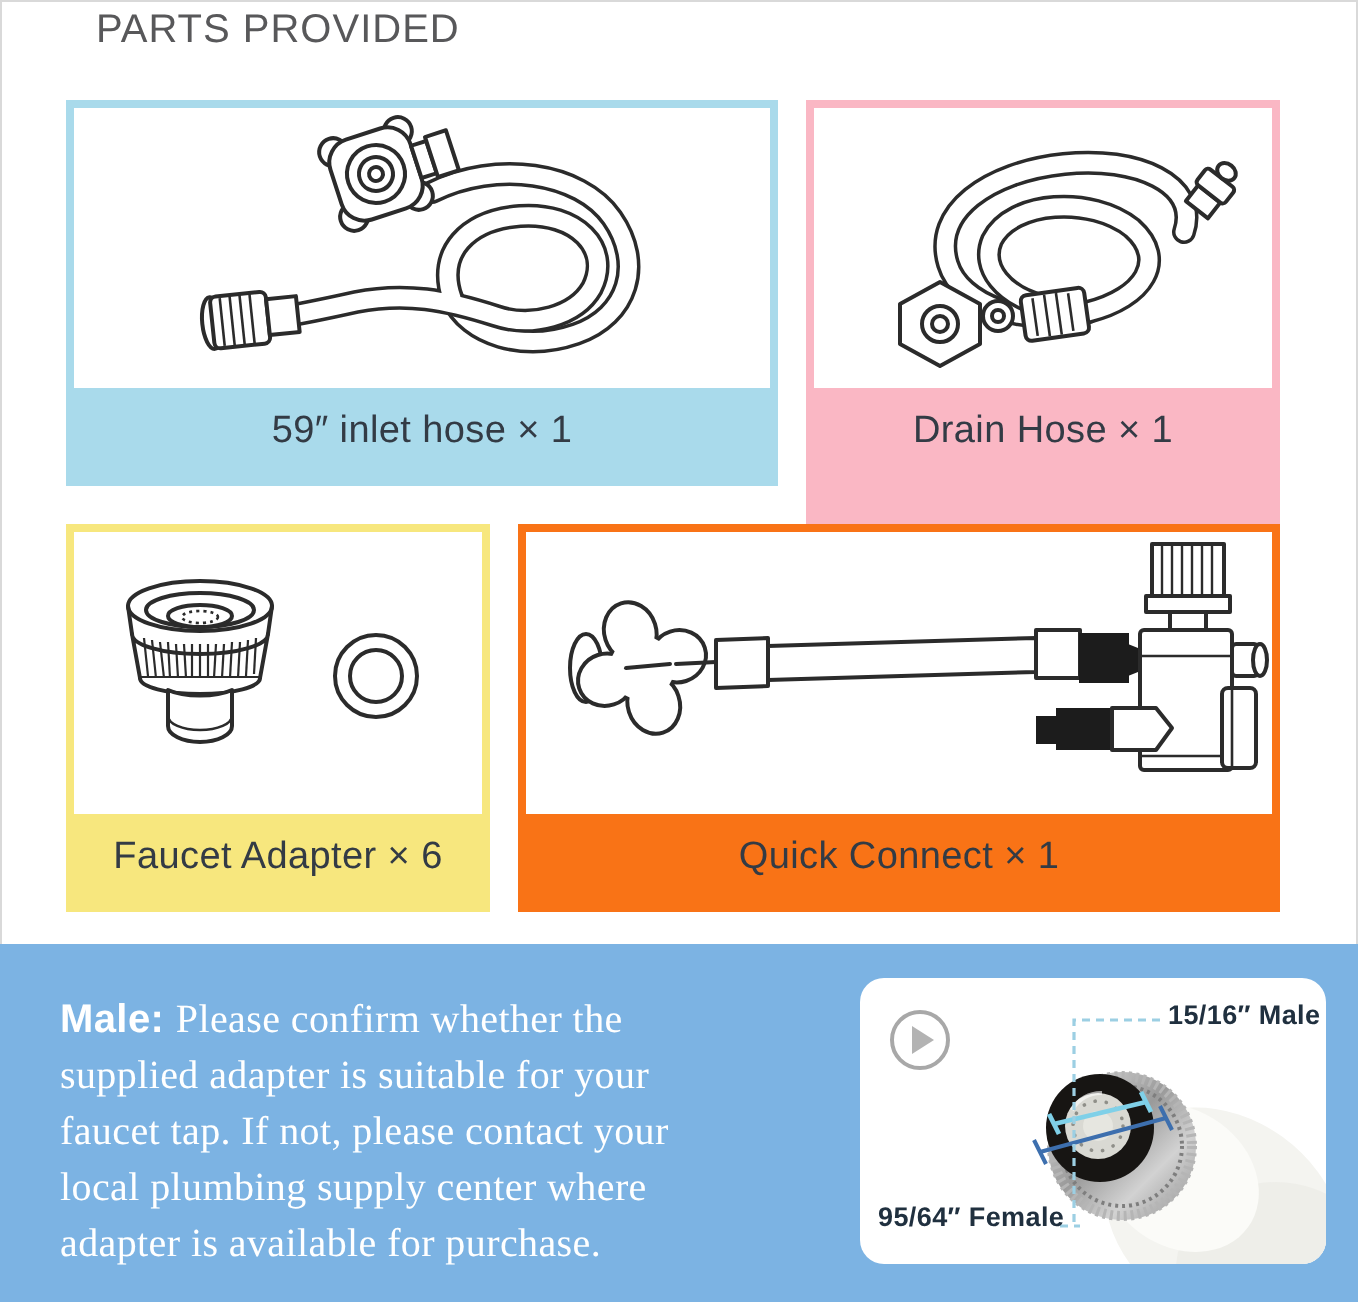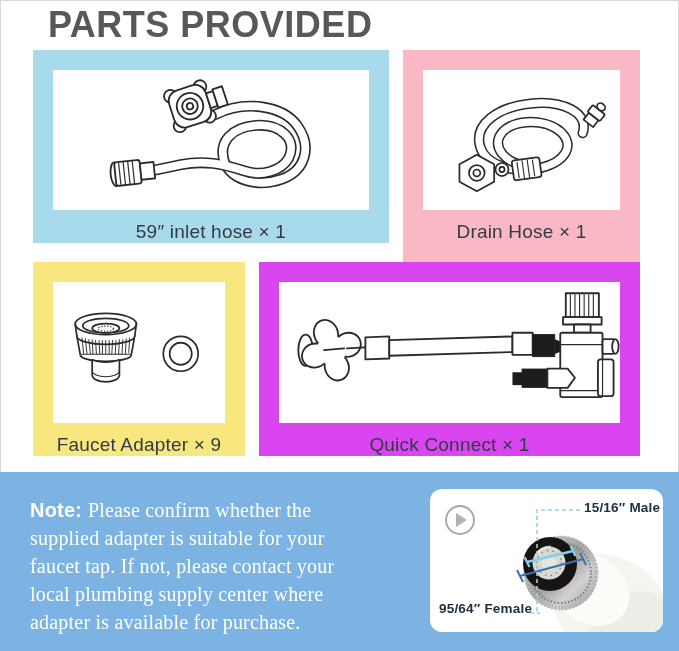--- a/index.html
+++ b/index.html
@@ -3,33 +3,33 @@
 <meta charset="utf-8">
 <style>
   html,body{margin:0;padding:0;background:#fff;}
   .page{
     position:relative;width:679px;height:651px;overflow:hidden;
     font-family:"Liberation Sans",sans-serif;background:#ffffff;
     box-shadow:0 0 0 1px #d9d9d9 inset;
   }
   .page-title{
     position:absolute;left:48px;top:4px;margin:0;
-    font-size:36px;font-weight:700;letter-spacing:.5px;color:#58585a;
+    font-size:20px;font-weight:400;letter-spacing:.5px;color:#58585a;
   }
   
-  .panel{position:absolute;box-sizing:border-box;padding:20px;}
+  .panel{position:absolute;box-sizing:border-box;padding:4px;}
   .panel .imgbox{background:#fff;width:100%;}
   .panel .caption{
     display:flex;align-items:center;justify-content:center;
     height:43px;font-size:19px;color:#333b45;letter-spacing:.2px;
   }
   .p1{left:33px;top:50px;width:356px;height:193px;background:#a9daeb;}
   .p2{left:403px;top:50px;width:237px;height:235px;background:#fab7c4;}
   .p3{left:33px;top:262px;width:212px;height:194px;background:#f7e77e;}
-  .p4{left:259px;top:262px;width:381px;height:194px;background:#d946ef;}
+  .p4{left:259px;top:262px;width:381px;height:194px;background:#f97316;}
   .p1 .imgbox,.p2 .imgbox{height:140px;}
   .p3 .imgbox,.p4 .imgbox{height:141px;}
   .imgbox svg{display:block;width:100%;height:100%;}
   .ln{fill:none;stroke:#2b2b2b;stroke-width:2;stroke-linecap:round;stroke-linejoin:round;}
   .lnw{fill:#fff;stroke:#2b2b2b;stroke-width:2;stroke-linejoin:round;}
   .tube-out{fill:none;stroke:#2b2b2b;stroke-width:12;stroke-linecap:round;}
   .tube-in{fill:none;stroke:#ffffff;stroke-width:8.5;stroke-linecap:round;}
   .thin{fill:none;stroke:#2b2b2b;stroke-width:1.3;}
   
   .note-section{position:absolute;left:0;top:472px;width:679px;height:179px;background:#7cb3e3;}
@@ -170,21 +170,21 @@
         <path class="lnw" d="M32,73 A30 8 0 0 0 92,73"></path>
         <path class="lnw" d="M46,79 L46,97 A16 8 0 0 0 78,97 L78,79 A20 7 0 0 1 46,79 Z"></path>
         <path class="thin" d="M46,92 A16 7 0 0 0 78,92"></path>
 
         <circle class="lnw" cx="150" cy="72" r="20.5" stroke-width="2.5"></circle>
         <circle class="lnw" cx="150" cy="72" r="13"></circle>
         <path class="thin" d="M139,65 A13 13 0 0 1 158,62"></path>
       </svg>
     </div>
     <div class="caption">
-      <span>Faucet Adapter × 9</span>
+      <span>Faucet Adapter × 6</span>
     </div>
   </div>
 
   <div class="panel p4">
     <div class="imgbox">
       <svg viewBox="0 0 371 141">
 
         <g transform="translate(57,68)">
           <ellipse class="lnw" cx="-28" cy="0" rx="8" ry="17"></ellipse>
           <ellipse class="lnw" cx="0" cy="-19" rx="13" ry="15" transform="rotate(-18)"></ellipse>
@@ -227,21 +227,21 @@
         <rect x="264" y="88" width="28" height="21" fill="#1c1c1c"></rect>
         <polygon class="lnw" points="292,88 314,88 322,98 314,109 292,109"></polygon>
       </svg>
     </div>
     <div class="caption">
       <span>Quick Connect × 1</span>
     </div>
   </div>
 
   <div class="note-section">
-    <p class="note-text"><b>Note:</b> <span class="rest">Please confirm whether the
+    <p class="note-text"><b>Male:</b> <span class="rest">Please confirm whether the
 supplied adapter is suitable for your
 faucet tap.  If not, please contact your
 local plumbing supply center where
 adapter is available for purchase.</span></p>
 
     <div class="card">
       <svg width="233" height="143" viewBox="0 0 233 143">
         <defs>
           <linearGradient id="metalGrad" x1="0" y1="0" x2="1" y2="1">
             <stop offset="0" stop-color="#e8e8e8"></stop>

